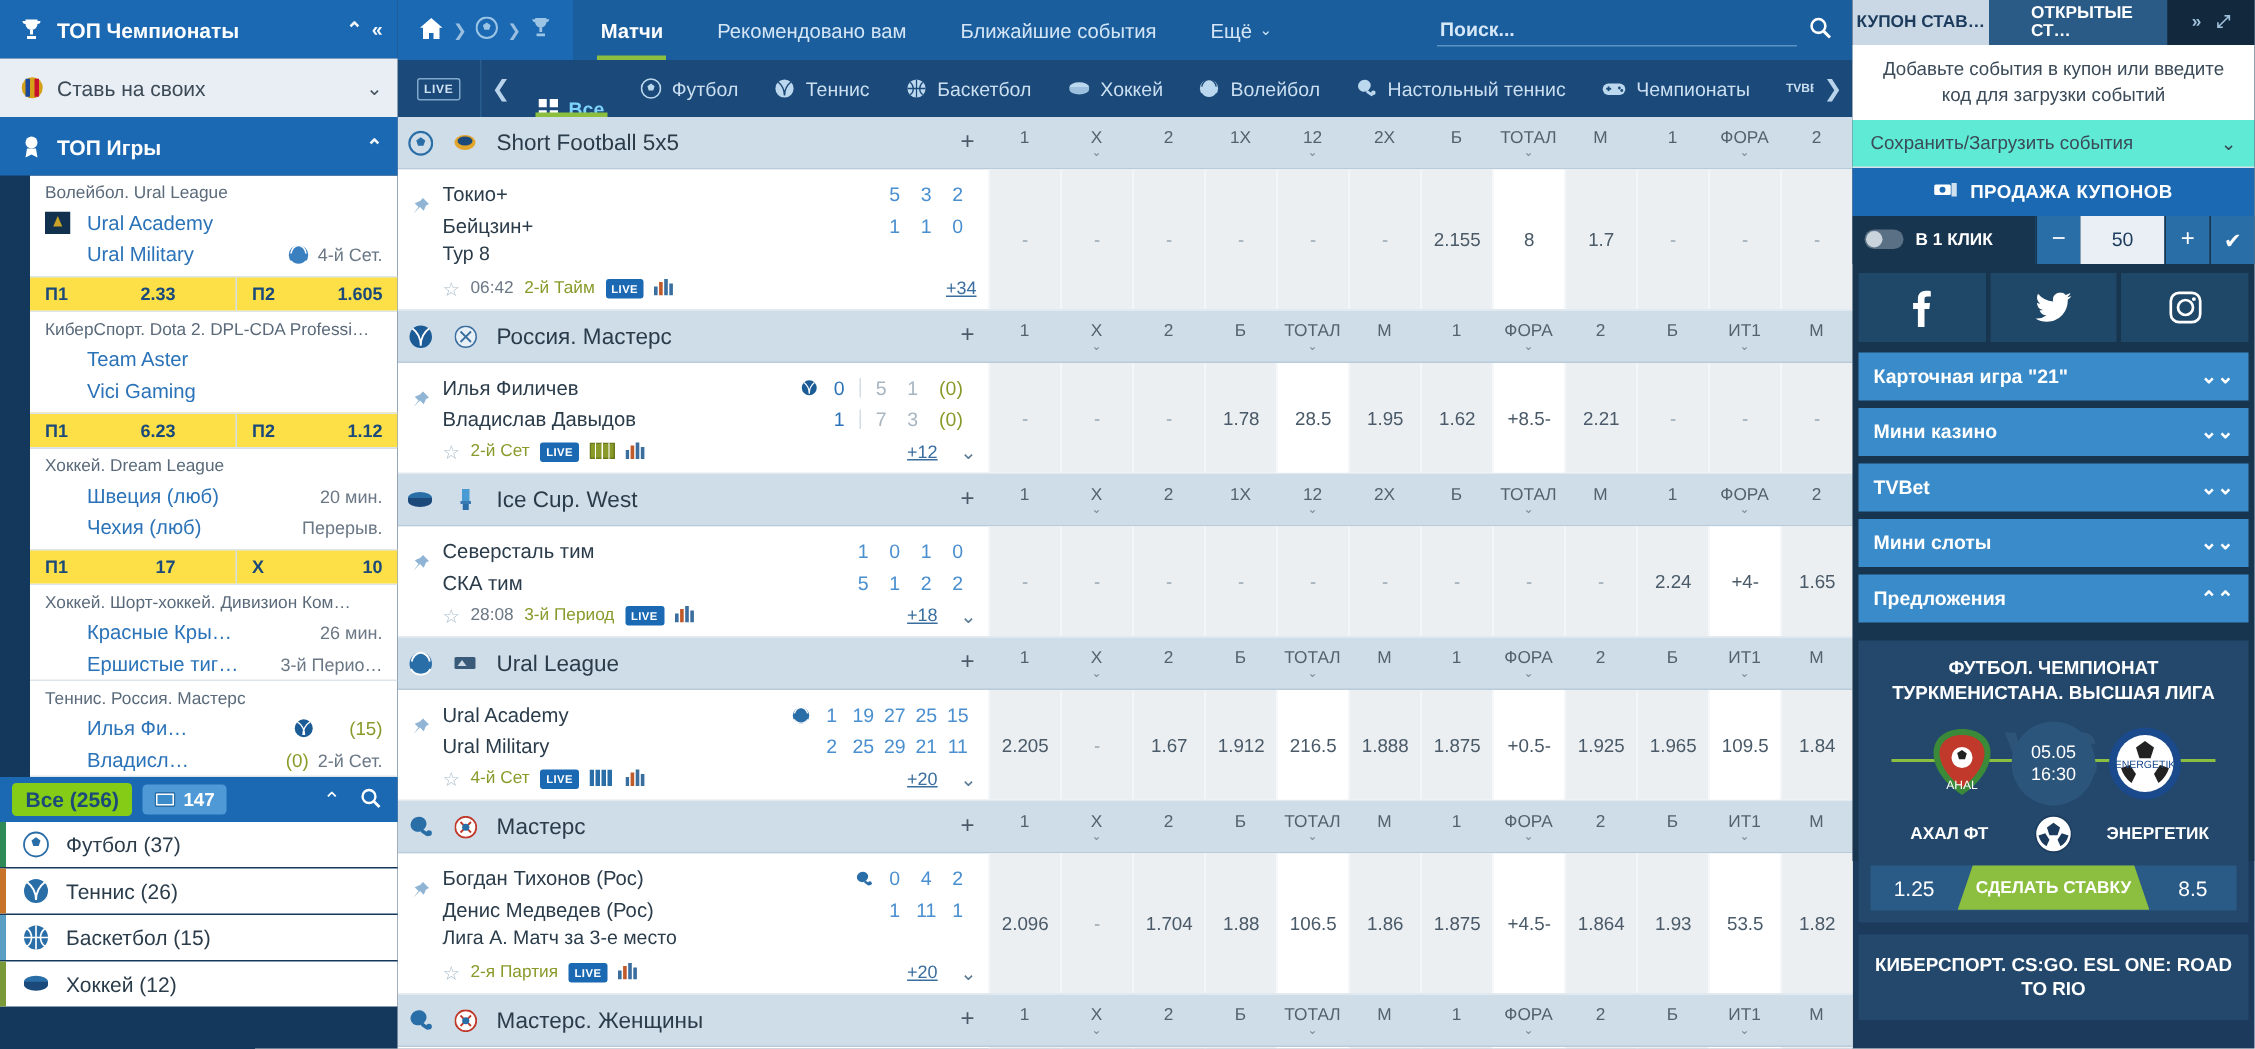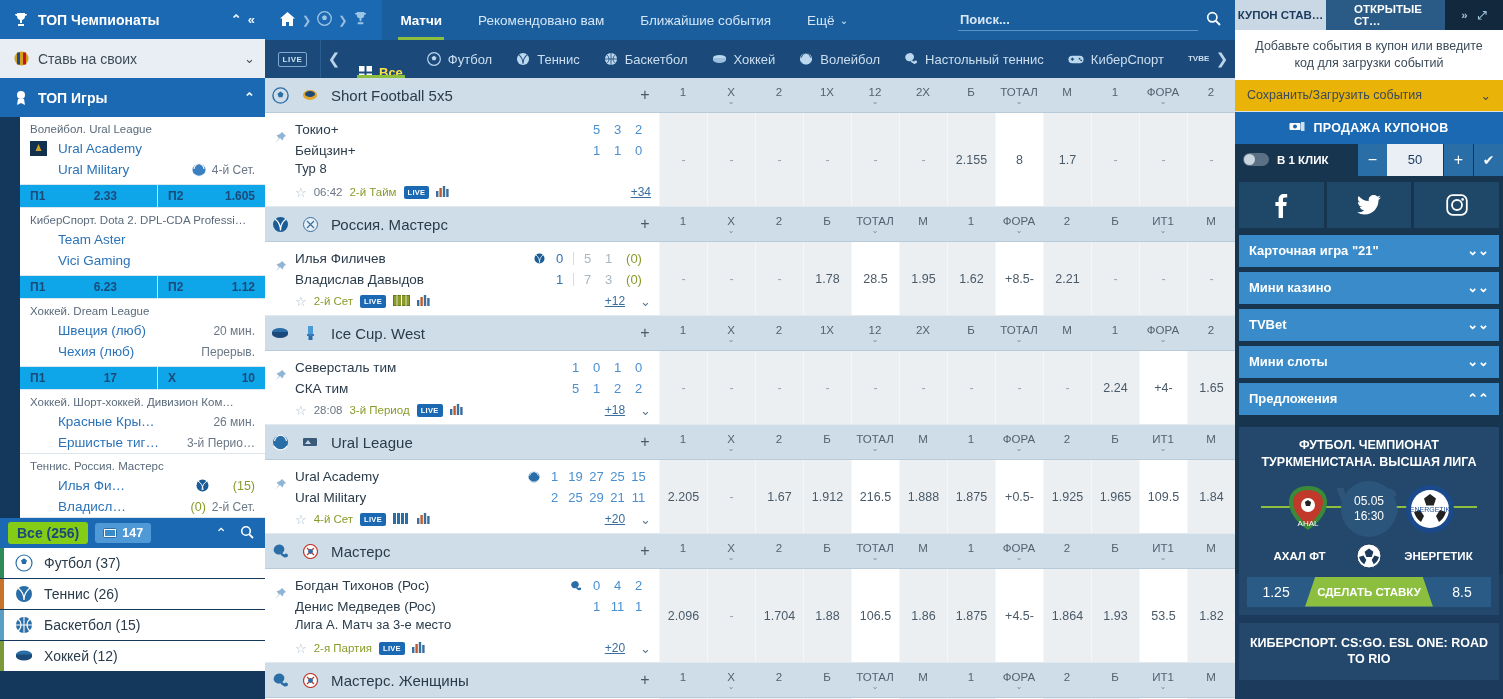--- a/index.html
+++ b/index.html
@@ -25,21 +25,21 @@
   .lsec-head.light { background: #e8eef3; color: #3c4a57; font-weight: normal; font-size: 14px; }
 
   .lgame { background: #fff; border-bottom: 1px solid #dde5ec; padding: 6px 0 0 0; }
   .lgame .lg-title { font-size: 11.5px; color: #5a6a7a; padding: 0 10px 3px 10px; white-space: nowrap; overflow: hidden; }
   .lgame .lg-row { display: flex; align-items: center; padding: 1px 10px; height: 21px; }
   .lgame .lg-logo { width: 20px; height: 16px; flex: 0 0 20px; }
   .lgame .lg-team { color: #2b73b8; font-size: 13.5px; padding-left: 8px; white-space: nowrap; overflow: hidden; flex: 1; }
   .lgame .lg-mid { width: 26px; display: flex; justify-content: center; }
   .lgame .lg-meta { color: #6a7785; font-size: 12px; white-space: nowrap; }
   .lgame .lg-sc { color: #8a9a2a; font-size: 12.5px; width: 40px; text-align: right; }
-  .lodds { display: flex; background: #0ea5e9; margin-top: 4px; border-top: 1px solid #dde5ec; gap: 30px; }
+  .lodds { display: flex; background: #fde047; margin-top: 4px; border-top: 1px solid #dde5ec; gap: 30px; }
   .lodds .lo { flex: 1; display: flex; justify-content: space-between; padding: 4px 10px; font-size: 12px; }
   .lodds .lo + .lo { border-left: 1px solid #d5dfe8; }
   .lodds .lo b { color: #1b4a7a; }
   .lodds .lo span { color: #1b4a7a; font-weight: bold; }
 
   .lscroll { overflow: hidden; margin-left: 20px; }
   .lbar {
     display: flex; align-items: center; gap: 7px;
     background: #1b69b3; height: 30px; padding: 0 8px;
   }
@@ -93,21 +93,21 @@
   .livebadge {
     border: 1.5px solid #7fa8cc; color: #cfe2f3; font-size: 8px; font-weight: bold;
     padding: 2px 4px; border-radius: 2px; letter-spacing: .5px;
   }
   .sarrow { width: 26px; display: flex; align-items: center; justify-content: center; color: #b9d4ea; font-size: 15px; }
   .sitems { display: flex; align-items: stretch; flex: 1; overflow: hidden; }
   .sitem {
     display: flex; align-items: center; gap: 7px; padding: 0 12px;
     color: #cbdff1; font-size: 13px; position: relative; white-space: nowrap;
   }
-  .sitem.active { color: #fde047; font-weight: bold; margin-top: 27px; }
+  .sitem.active { color: #7dd3fc; font-weight: bold; margin-top: 27px; }
   .sitem.active::after {
     content: ""; position: absolute; left: 10px; right: 10px; bottom: 0; height: 3px; background: #8cbf3f;
   }
 
   .board { flex: 1; overflow: hidden; background: #fff; }
 
   .grp-head {
     display: flex; align-items: center; height: 35px;
     background: #cfdde8; border-bottom: 1px solid #b9cbd9;
   }
@@ -162,21 +162,21 @@
     color: #cfe0ee; font-size: 11.5px; font-weight: bold; background: #1b4469;
   }
   .rtab.active { background: #c9d8e4; color: #1b3a5c; }
   .rtab.sel2 { background: #2a5a86; color: #fff; padding-left: 28px; }
   .rtab.icons { flex: 0 0 58px; background: #12283c; gap: 10px; color: #9fc0da; }
   .rnote {
     background: #fff; color: #3a4a58; font-size: 12.5px; text-align: center;
     padding: 8px 12px; line-height: 1.35;
   }
   .rsave {
-    background: #eab308; color: #3a4a58; font-size: 12.5px;
+    background: #5eead4; color: #3a4a58; font-size: 12.5px;
     padding: 8px 12px; display: flex; align-items: center; border-bottom: 1px solid #d8e2ea;
   }
   .rsave .sp { flex: 1; }
   .rsell {
     background: #1b69b3; color: #fff; font-size: 12.5px; font-weight: bold;
     height: 32px; display: flex; align-items: center; justify-content: center; gap: 8px;
     letter-spacing: .3px;
   }
   .rclick { height: 32px; display: flex; align-items: center; background: #18354f; }
   .rclick .tgl { width: 26px; height: 13px; background: #5a7084; border-radius: 7px; margin: 0 8px; position: relative; }
@@ -554,21 +554,21 @@
           <span>Настольный теннис</span>
         </div>
         <div class="sitem">
           <svg width="16" height="11" viewBox="0 0 17 11">
               <rect x="0.5" y="1.5" width="16" height="8" rx="4" fill="#bcd8ee"></rect>
               <rect x="3" y="4.5" width="3.5" height="1.3" fill="#1b4a7a"></rect>
               <rect x="4" y="3.5" width="1.3" height="3.3" fill="#1b4a7a"></rect>
               <circle cx="12.3" cy="4.6" r="1" fill="#1b4a7a"></circle>
               <circle cx="14" cy="6.4" r="1" fill="#1b4a7a"></circle>
             </svg>
-          <span>КиберСпорт</span>
+          <span>Чемпионаты</span>
         </div>
         <div class="sitem">
           <span style="font-size:8px;font-weight:bold;line-height:1;text-align:center">TVBET</span>
         </div>
       </div>
       <div class="sarrow">❯</div>
     </div>
 
     <div class="board">
 

